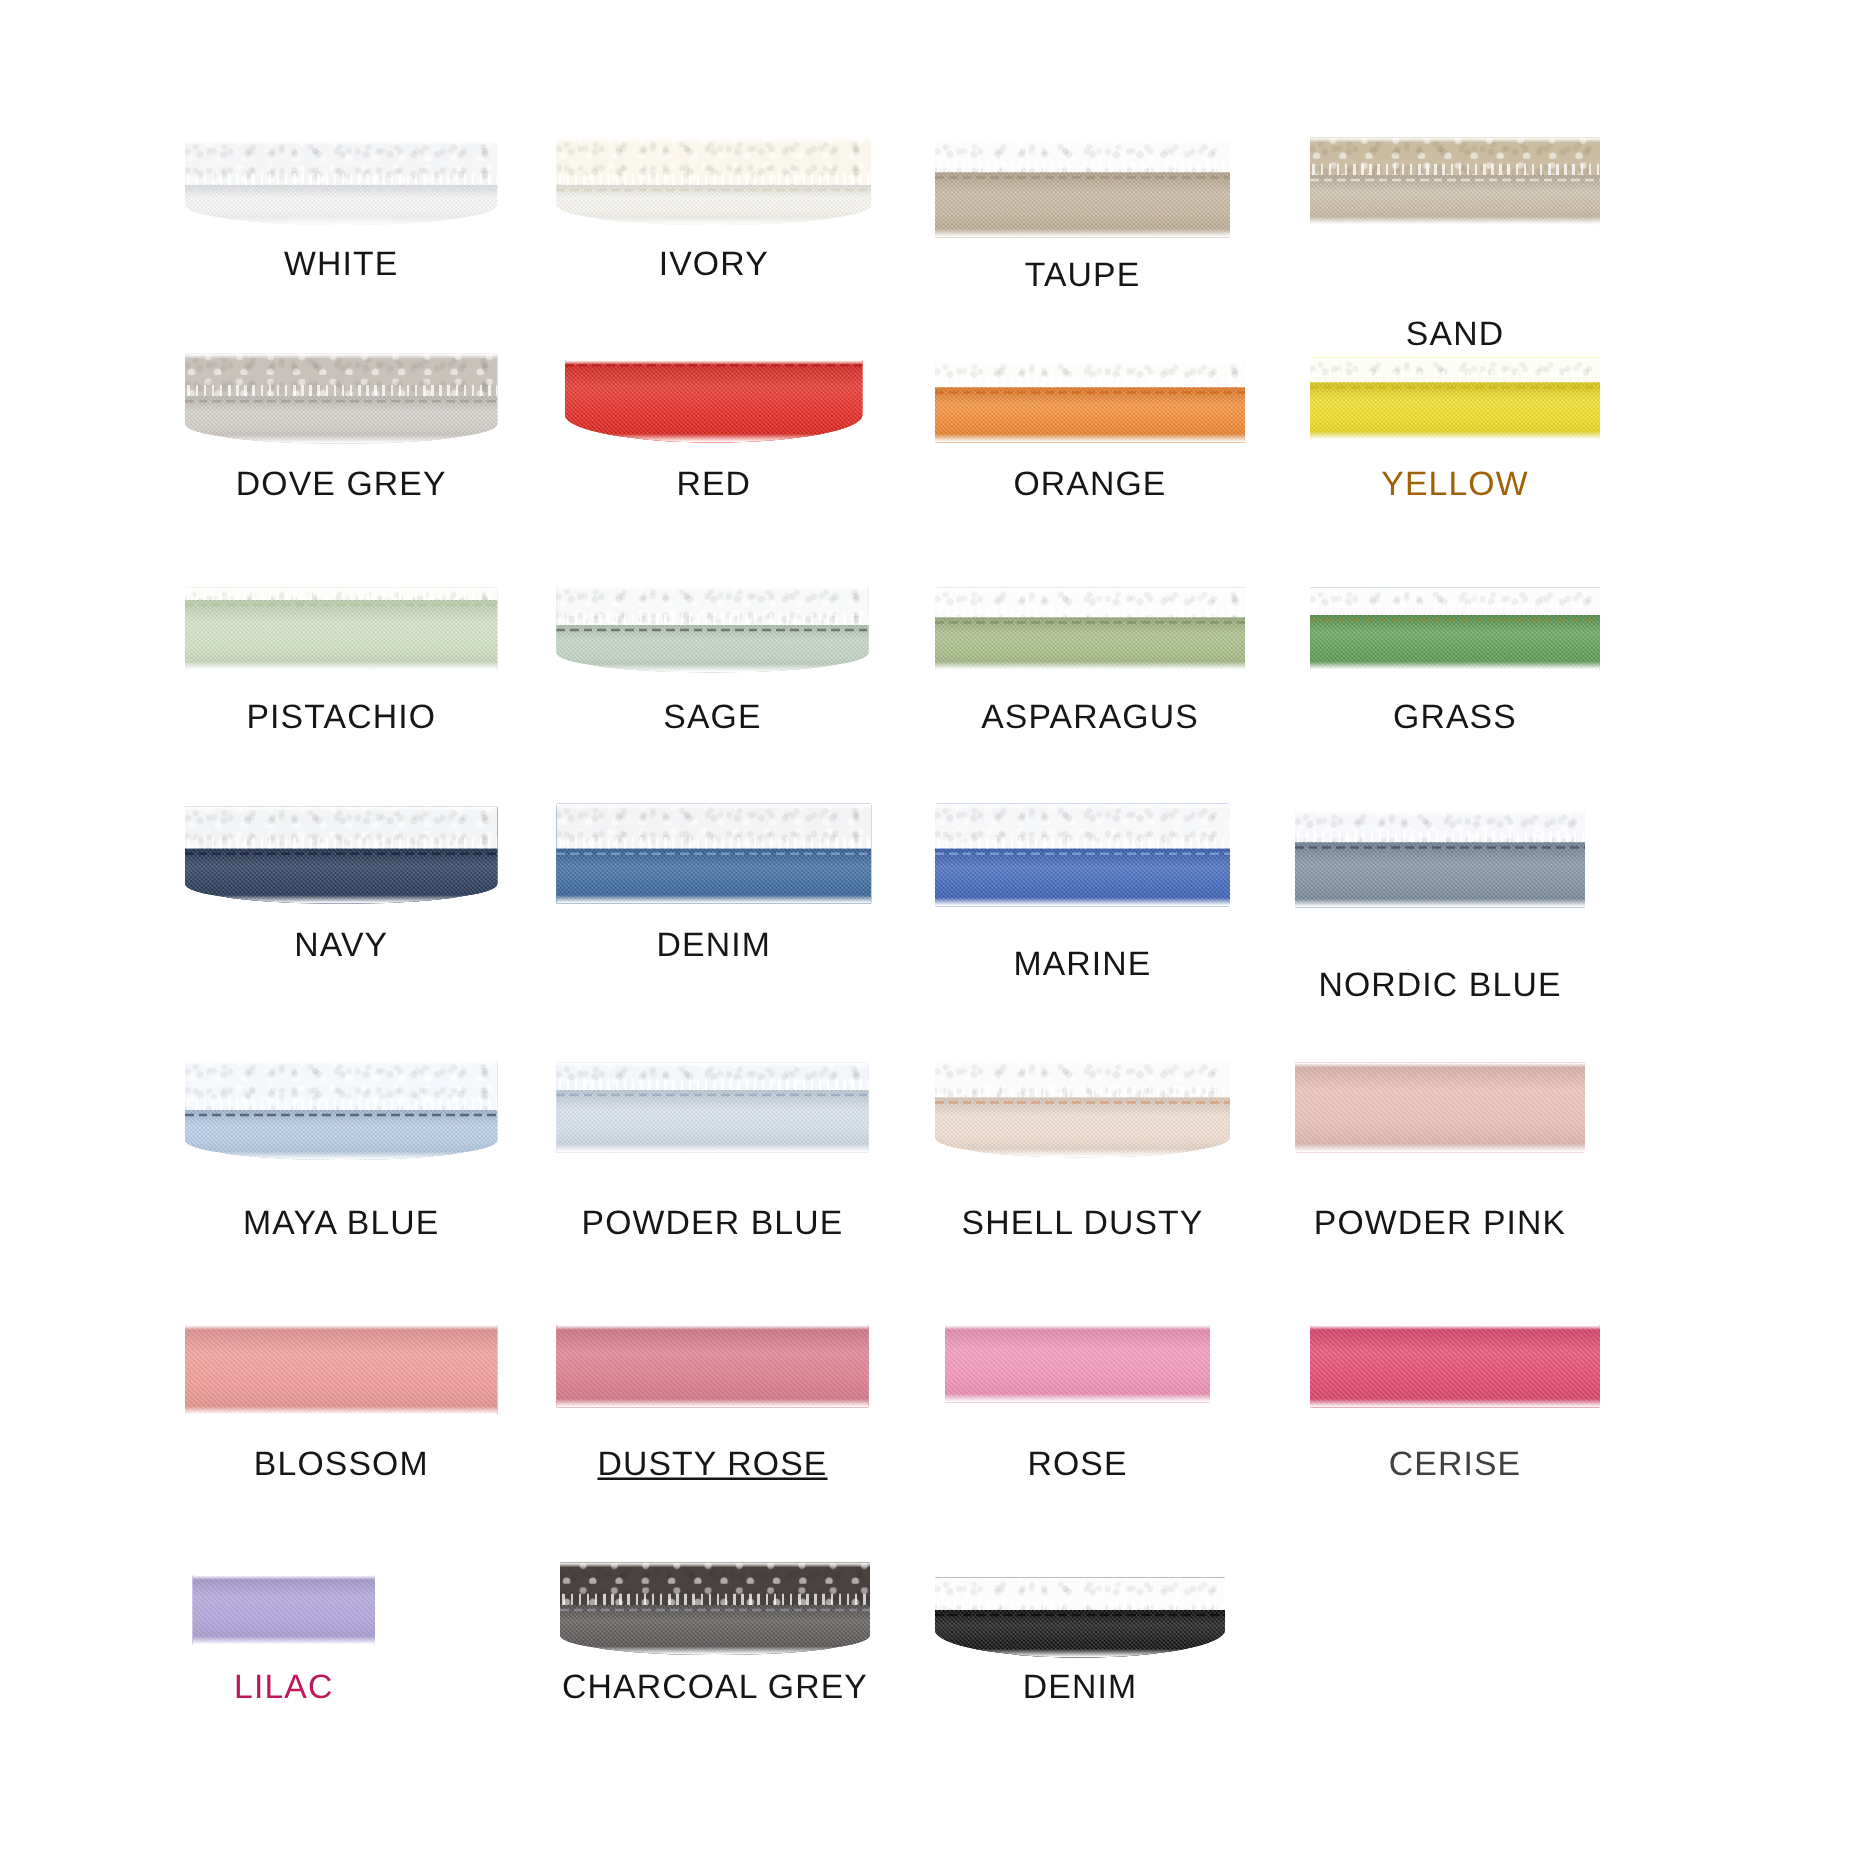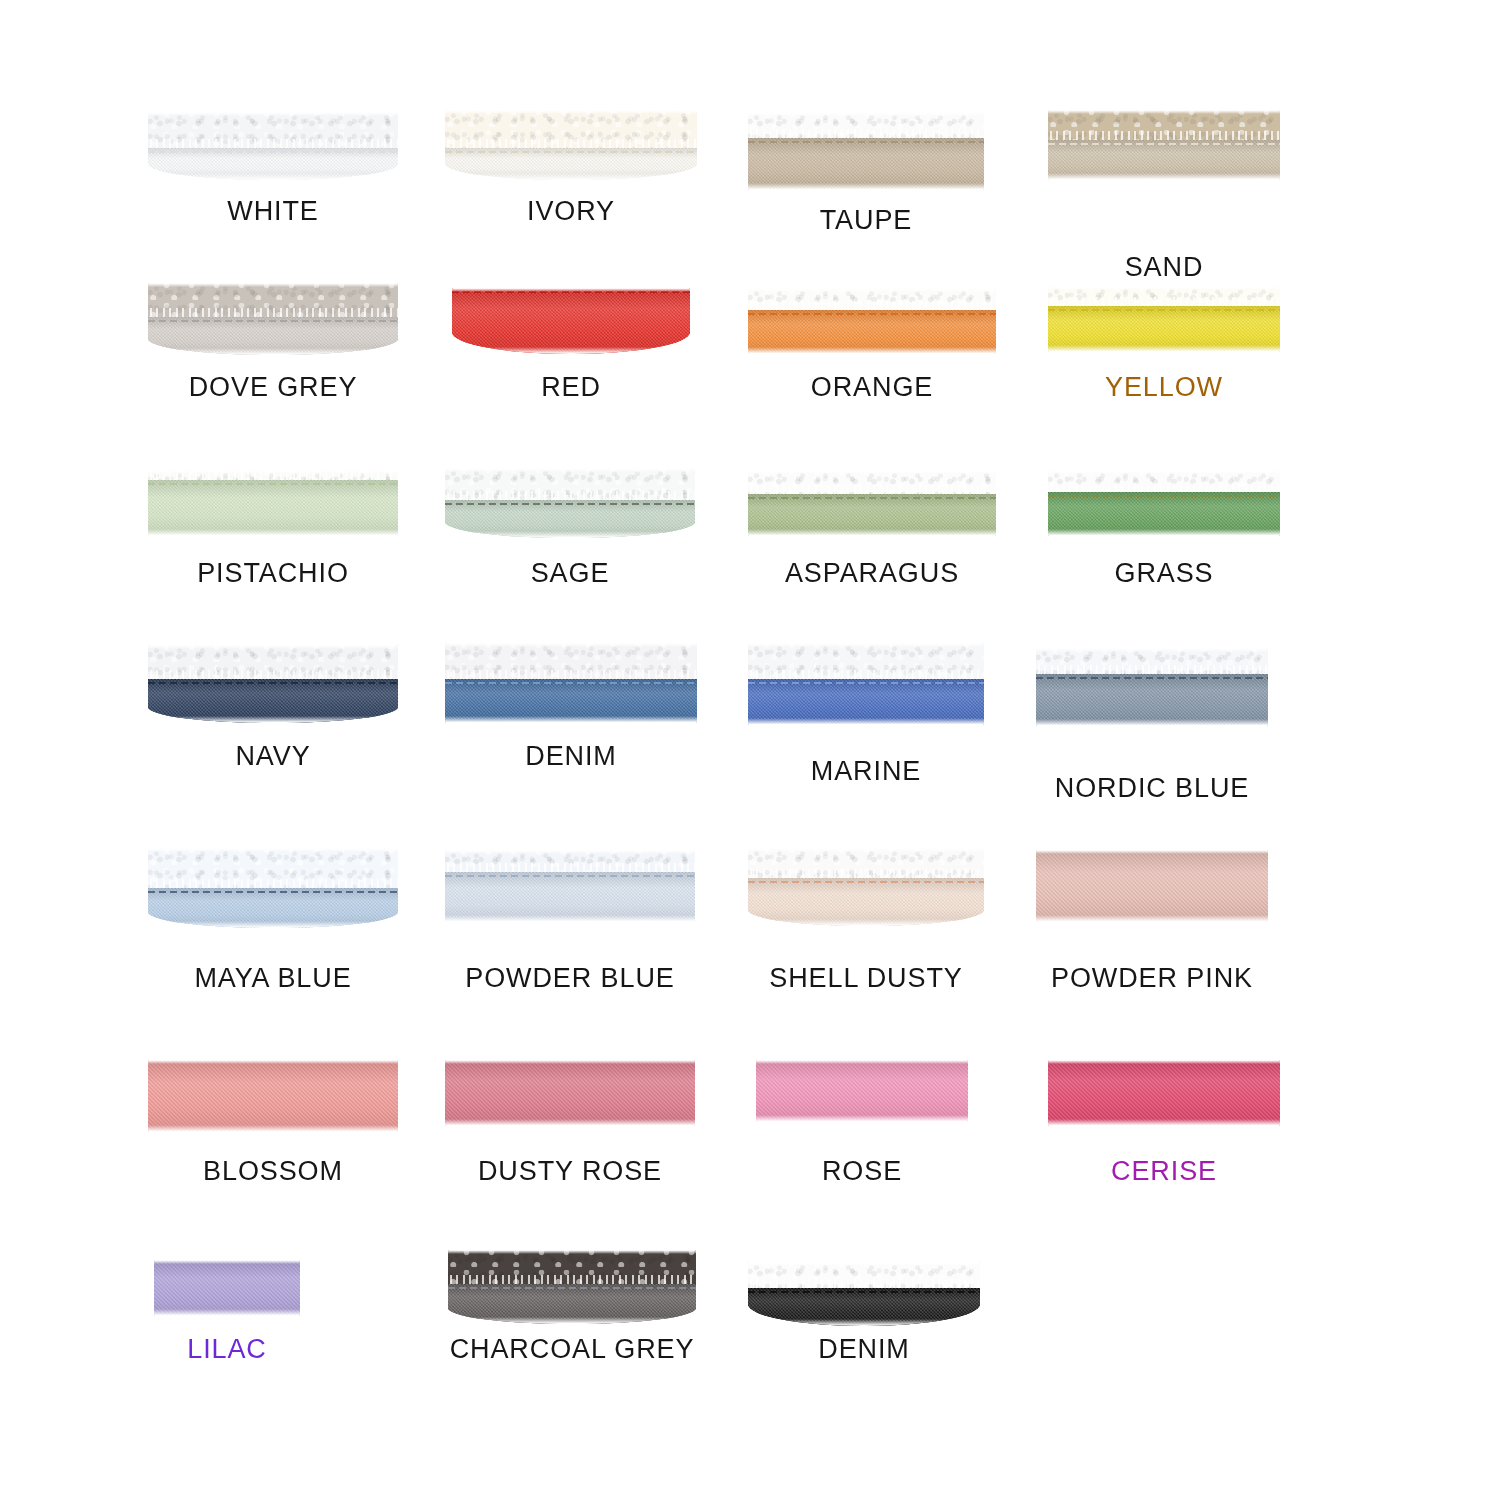--- a/index.html
+++ b/index.html
@@ -359,45 +359,45 @@
           <div class="img-fade"></div>
         </div>
         <div class="swatch-label" style="top: 1155px; left: -25px; color: rgb(22, 22, 22);">BLOSSOM</div>
       </div>
       <div class="swatch-cell" style="left: 445px; top: 0px; width: 250px;">
         <div class="swatch-image" style="position: absolute; left: 0px; top: 1060px; width: 250px; height: 66px; background: rgb(221, 124, 140);">
           <div class="tape plain" style="top: 0px; background-color: rgb(221, 124, 140);"></div>
           <div class="img-fade-top"></div>
           <div class="img-fade"></div>
         </div>
-        <div class="swatch-label" style="top: 1155px; left: -25px; color: rgb(22, 22, 22);">DUSTY ROSE</div>
+        <div class="swatch-label" style="top: 1155px; left: -25px; color: rgb(22, 22, 22); text-decoration: underline;">DUSTY ROSE</div>
       </div>
       <div class="swatch-cell" style="left: 756px; top: 0px; width: 212px;">
         <div class="swatch-image" style="position: absolute; left: 0px; top: 1060px; width: 212px; height: 62px; background: rgb(240, 147, 184);">
           <div class="tape plain" style="top: 0px; background-color: rgb(240, 147, 184);"></div>
           <div class="img-fade-top"></div>
           <div class="img-fade"></div>
         </div>
         <div class="swatch-label" style="top: 1155px; left: -44px; color: rgb(22, 22, 22);">ROSE</div>
       </div>
       <div class="swatch-cell" style="left: 1048px; top: 0px; width: 232px;">
         <div class="swatch-image" style="position: absolute; left: 0px; top: 1060px; width: 232px; height: 66px; background: rgb(226, 72, 111);">
           <div class="tape plain" style="top: 0px; background-color: rgb(226, 72, 111);"></div>
           <div class="img-fade-top"></div>
           <div class="img-fade"></div>
         </div>
-        <div class="swatch-label" style="top: 1155px; left: -34px; color: #a21caf;">CERISE</div>
+        <div class="swatch-label" style="top: 1155px; left: -34px; color: #404040;">CERISE</div>
       </div>
       <div class="swatch-cell" style="left: 154px; top: 0px; width: 146px;">
         <div class="swatch-image" style="position: absolute; left: 0px; top: 1260px; width: 146px; height: 56px; background: rgb(175, 162, 216);">
           <div class="tape plain" style="top: 0px; background-color: rgb(175, 162, 216);"></div>
           <div class="img-fade-top"></div>
           <div class="img-fade"></div>
         </div>
-        <div class="swatch-label" style="top: 1333px; left: -77px; color: #6d28d9;">LILAC</div>
+        <div class="swatch-label" style="top: 1333px; left: -77px; color: #be185d;">LILAC</div>
       </div>
       <div class="swatch-cell" style="left: 448px; top: 0px; width: 248px;">
         <div class="swatch-image" style="position: absolute; left: 0px; top: 1250px; width: 248px; height: 74px; background: rgb(88, 82, 82); border-bottom-left-radius: 50% 16px; border-bottom-right-radius: 50% 16px;">
           <div class="terry" style="height: 34px; background-color: rgb(74, 66, 63);"></div>
           <div class="tape" style="top: 34px; background-color: rgb(88, 82, 82);"></div>
           <div class="stitch" style="top: 37px; color: rgb(142, 147, 164);"></div>
           <div class="img-fade-top"></div>
           <div class="img-fade"></div>
         </div>
         <div class="swatch-label" style="top: 1333px; left: -26px; color: rgb(22, 22, 22);">CHARCOAL GREY</div>

